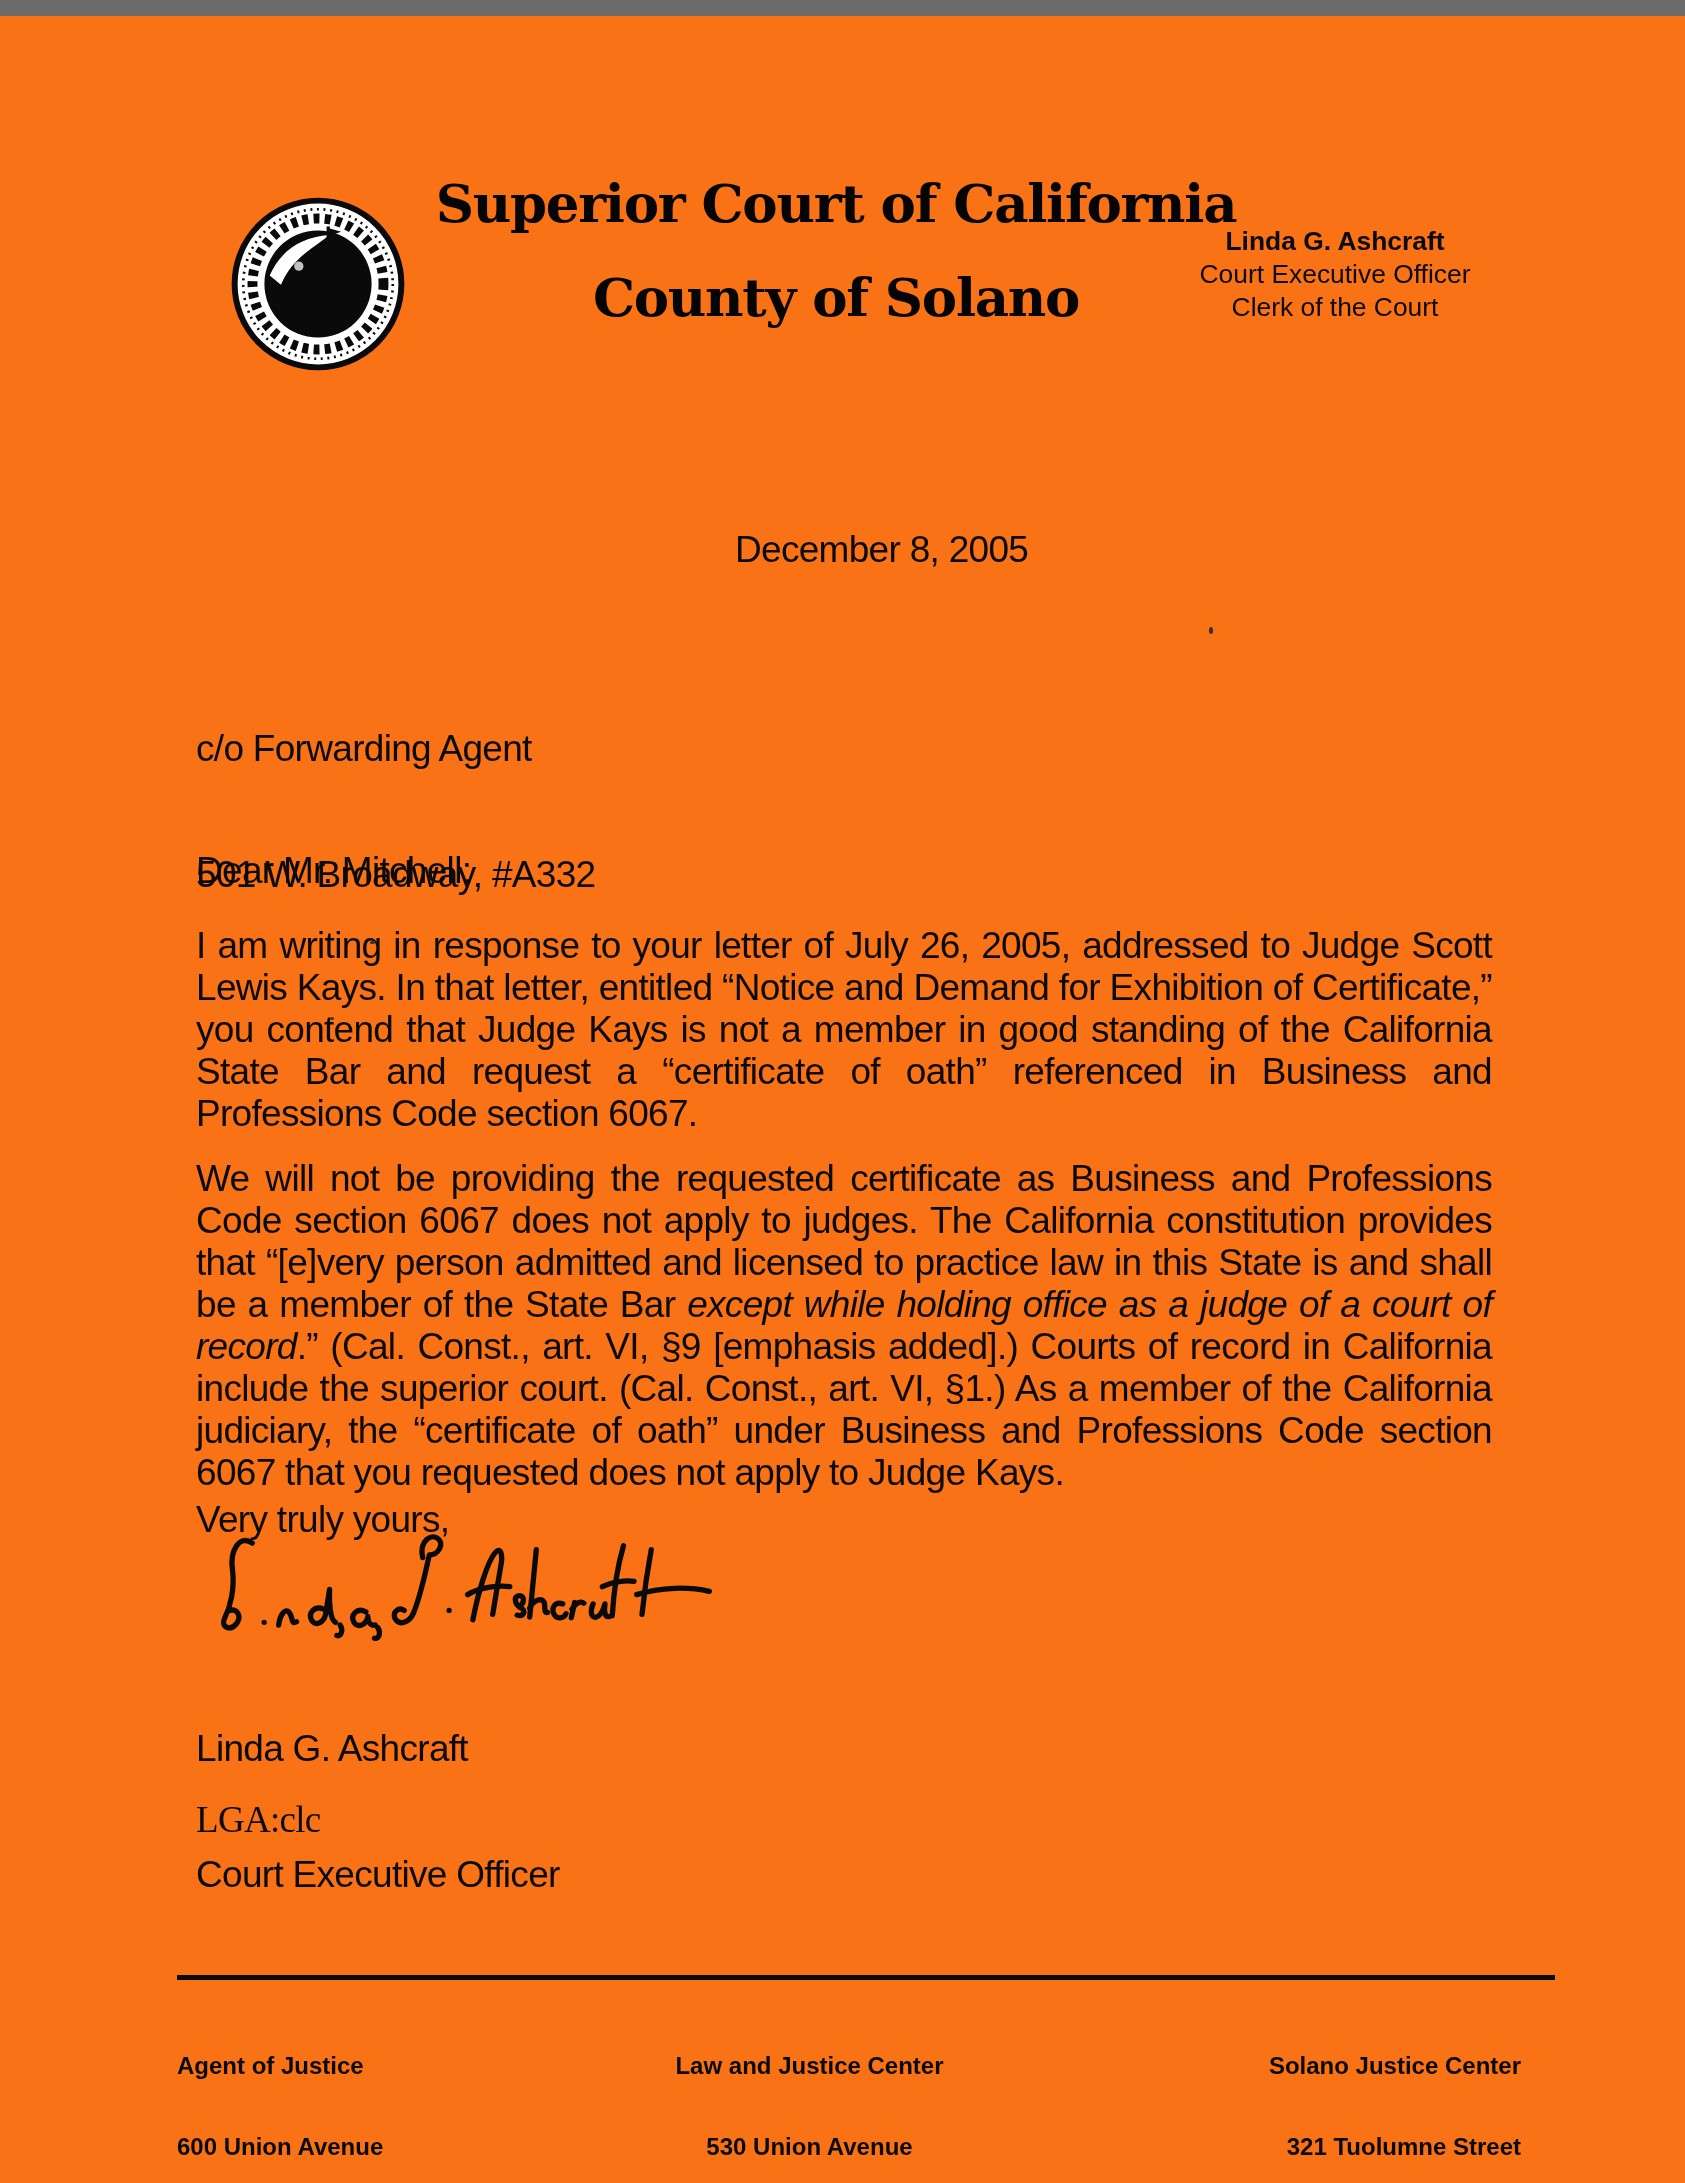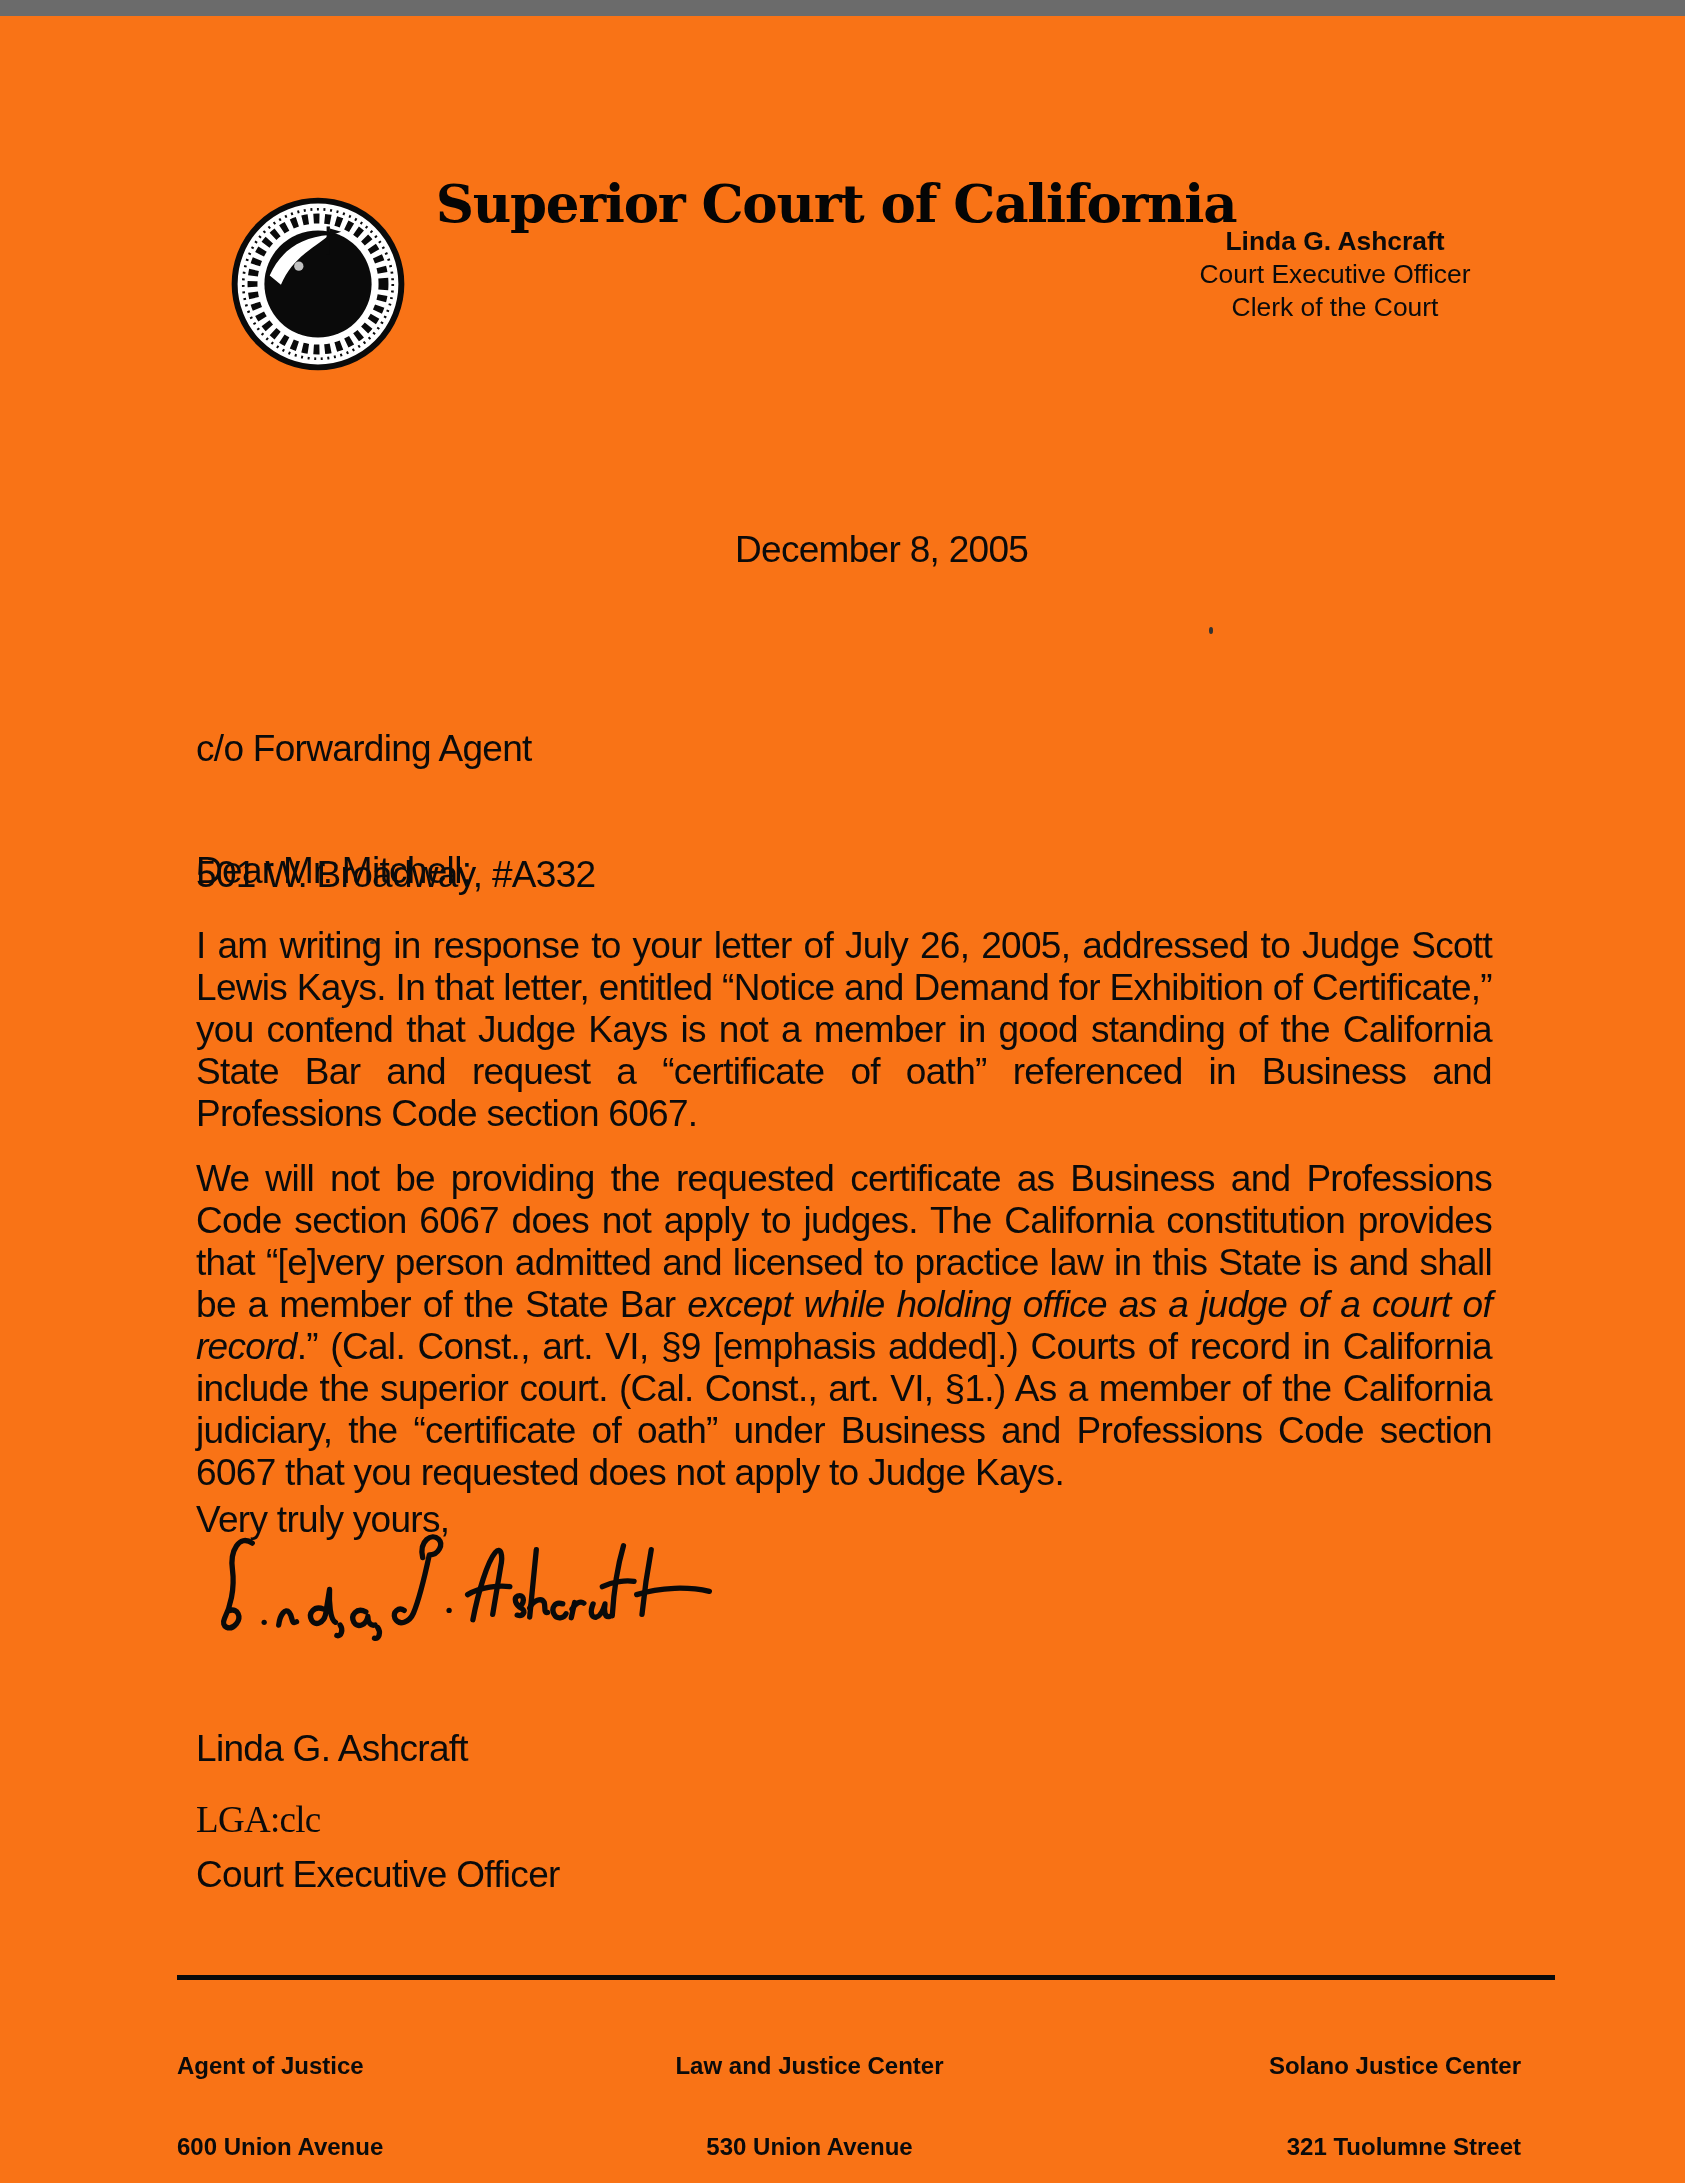--- a/index.html
+++ b/index.html
@@ -81,20 +81,21 @@
     <circle cx="133" cy="133" r="99" fill="none" stroke="#0a0a0a" stroke-width="15" stroke-dasharray="9 8"></circle>
     <circle cx="133" cy="133" r="81" fill="#0a0a0a"></circle>
     <path d="M60,120 C76,84 106,62 150,59 C128,78 95,92 77,134 Z" fill="#ffffff"></path>
     <rect x="146" y="46" width="5" height="42" fill="#0a0a0a"></rect>
     <path d="M151,49 l17,5 -17,6 z" fill="#0a0a0a"></path>
     <circle cx="104" cy="106" r="7" fill="#ffffff" opacity="0.75"></circle>
   </svg>
 
   <div class="court-title">
     <div>Superior Court of California</div>
+    <div>County of Solano</div>
   </div>
 
   <div class="officer">
     <div class="name">Linda G. Ashcraft</div>
     <div>Court Executive Officer</div>
     <div>Clerk of the Court</div>
   </div>
 
   <div class="date">December 8, 2005</div>
 

